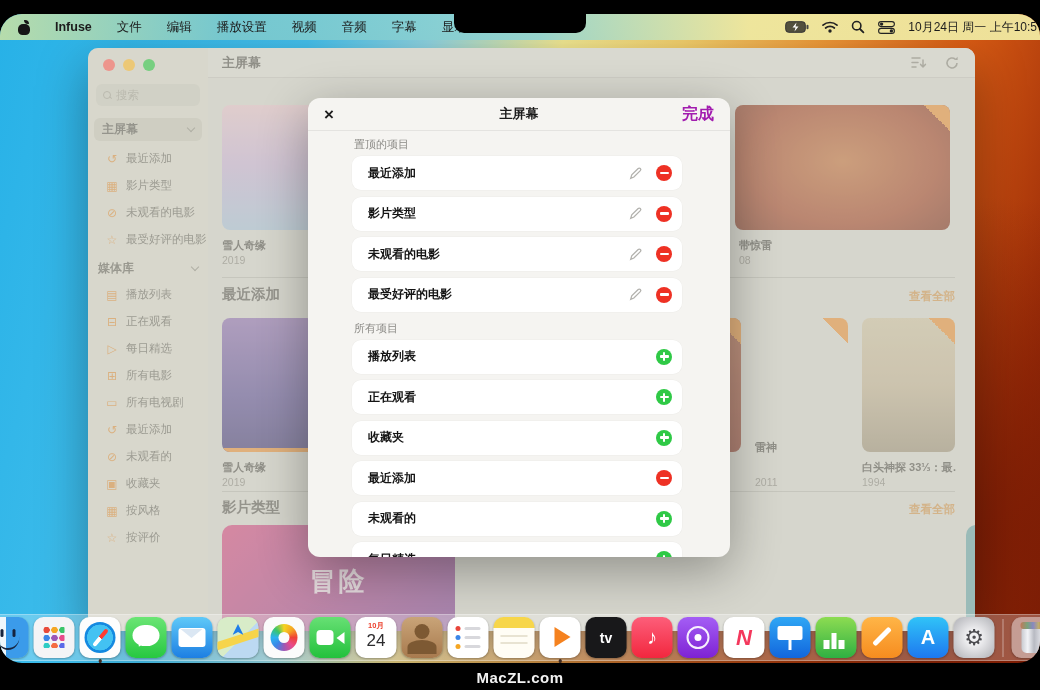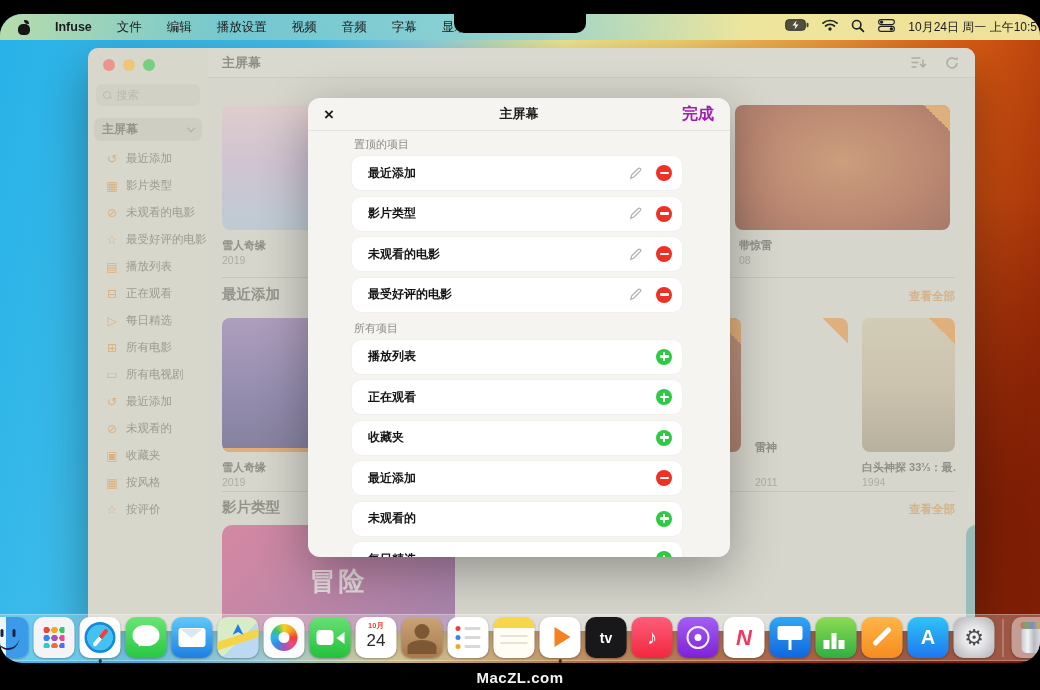--- a/index.html
+++ b/index.html
@@ -9,21 +9,21 @@
   .screen{position:absolute;left:0;right:0;top:14px;bottom:27px;border-radius:22px;overflow:hidden;
     background:
       radial-gradient(120% 95% at 88% 80%, #7c1d05 0%, rgba(124,29,5,0) 55%),
       linear-gradient(105deg,#27b1e7 0%,#45c0ec 26%,#8fd3e0 36%,#f2e892 47%,#f3cf6b 57%,#ef9b3a 68%,#d95c14 80%,#9c2c08 93%,#7c1d05 100%);}
   .notch{position:absolute;top:0;left:50%;margin-left:-66px;width:132px;height:19px;background:#000;border-radius:0 0 10px 10px;z-index:40}
   
   .menubar{position:absolute;left:0;right:0;top:0;height:26px;z-index:30;display:flex;align-items:center;justify-content:space-between;
     background:linear-gradient(90deg,rgba(190,222,168,.95),rgba(123,201,205,.9) 22%,rgba(140,210,212,.85) 52%,rgba(238,232,160,.95) 72%,rgba(240,230,158,.97) 100%);
     font-size:12.5px;color:#1c1c1c}
   .mb-left{display:flex;align-items:center;gap:25px;padding-left:18px;white-space:nowrap}
-  .mb-right{display:flex;gap:13px;padding-right:3px;white-space:nowrap}
+  .mb-right{display:flex;align-items:center;gap:13px;padding-right:3px;white-space:nowrap}
   .mb-app{font-weight:700}
   .mb-item{font-weight:500}
   .apple{width:12px;height:15px;position:relative;display:inline-block}
   .apple::before{content:"";position:absolute;bottom:0;left:0;width:12px;height:11px;background:#161616;border-radius:5px 5px 4.5px 4.5px}
   .apple::after{content:"";position:absolute;top:0;left:6px;width:4.5px;height:4.5px;background:#161616;border-radius:0 100% 0 100%}
   .clock{font-size:12px;font-weight:500}
   
   .window{position:absolute;left:88px;top:34px;width:887px;height:583px;border-radius:10px;overflow:hidden;display:flex;z-index:2;box-shadow:0 18px 50px rgba(0,0,0,.35)}
   .dim{position:absolute;inset:0;background:rgba(216,215,207,.45);z-index:5;pointer-events:none}
   
@@ -226,20 +226,24 @@
             <span>影片类型</span>
           </div>
         <div class="sb-item">
             <span class="sb-ic">⊘</span>
             <span>未观看的电影</span>
           </div>
         <div class="sb-item">
             <span class="sb-ic">☆</span>
             <span>最受好评的电影</span>
           </div>
+        <div class="sb-head">
+          <span>媒体库</span>
+          <span class="chev"></span>
+        </div>
         <div class="sb-item">
             <span class="sb-ic">▤</span>
             <span>播放列表</span>
           </div>
         <div class="sb-item">
             <span class="sb-ic">⊟</span>
             <span>正在观看</span>
           </div>
         <div class="sb-item">
             <span class="sb-ic">▷</span>

